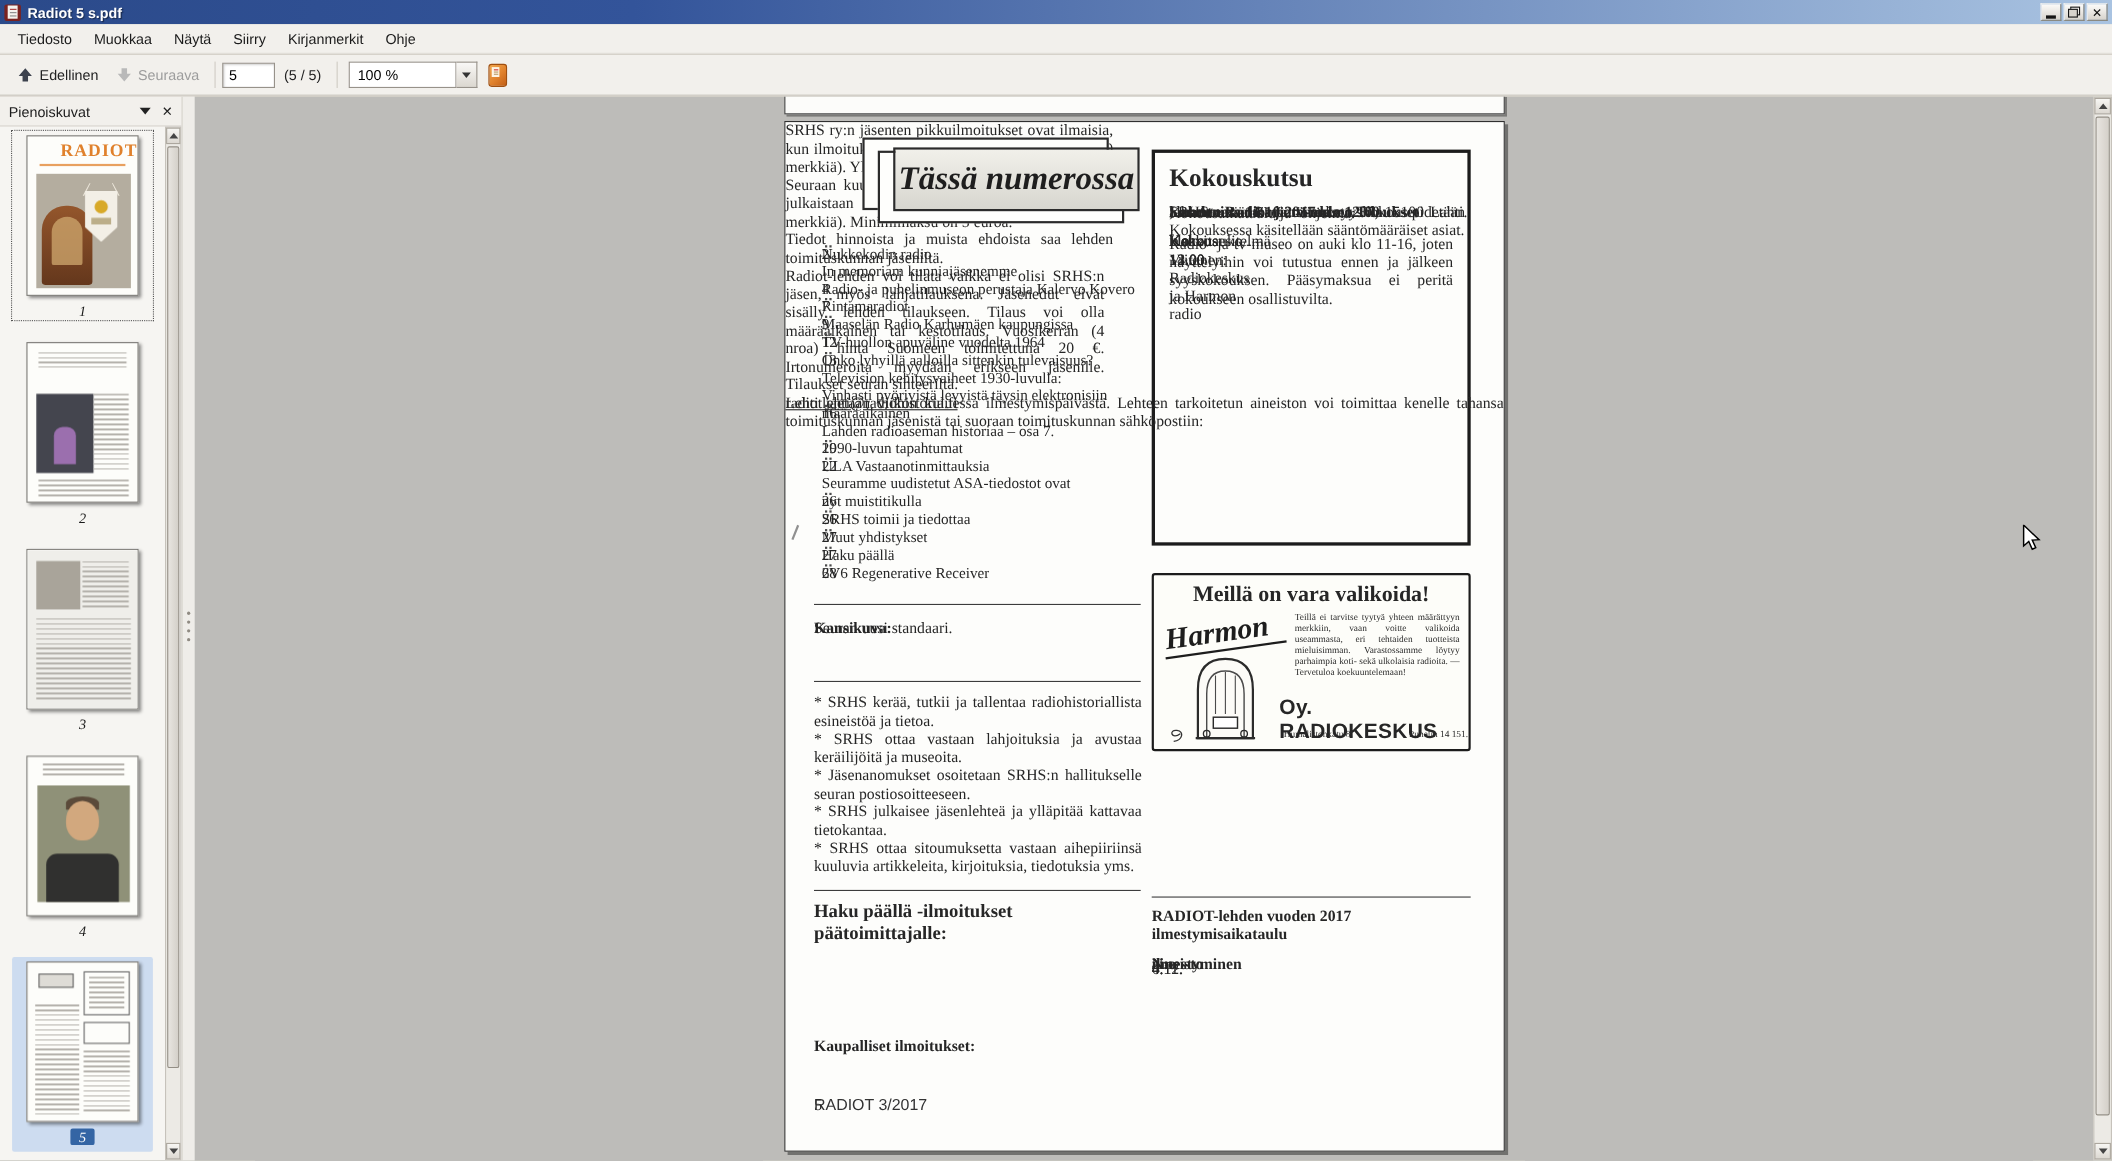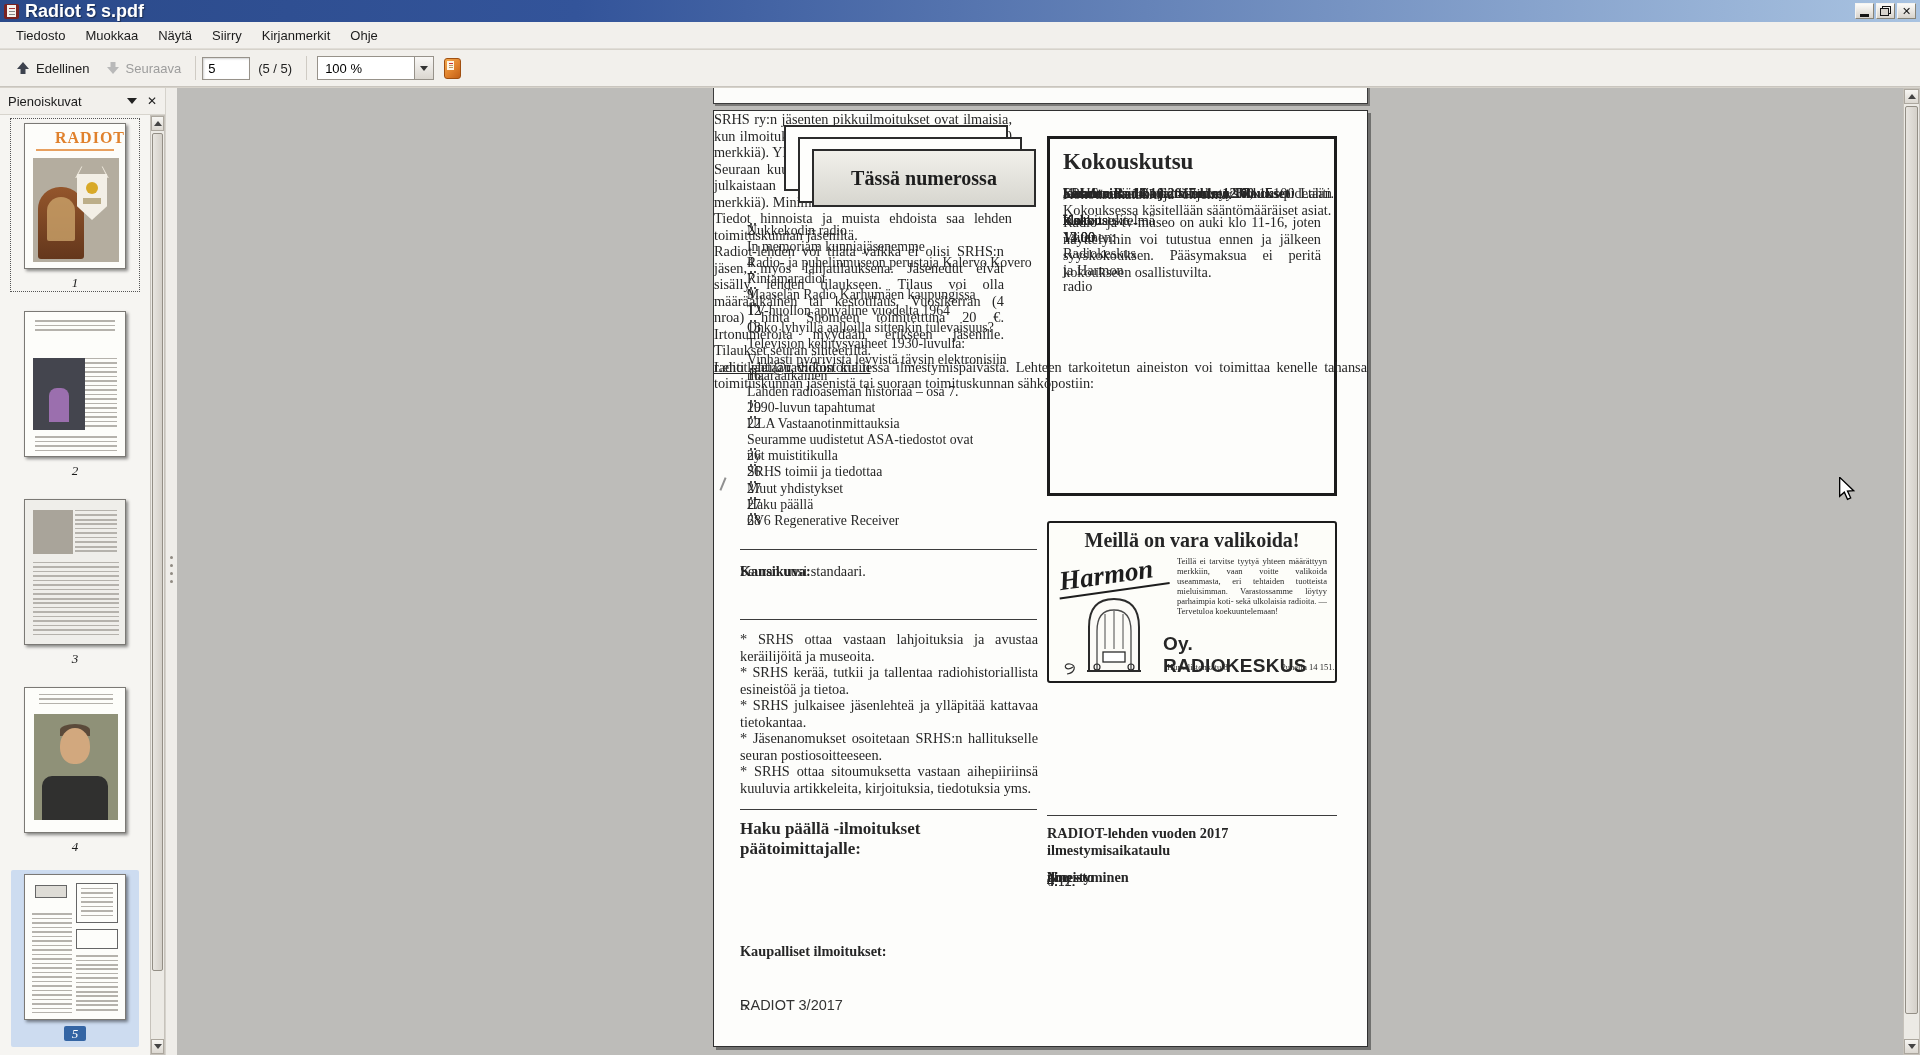--- a/index.html
+++ b/index.html
@@ -6,21 +6,21 @@
   html,body { width:1920px; height:1055px; overflow:hidden; }
   body { position:relative; font-family:"Liberation Sans",sans-serif; background:#d6d2ca; }
 
   
   .titlebar { position:absolute; left:0; top:0; width:1920px; height:22px;
     background:linear-gradient(90deg, var(--titlebar-left,#2b4a8a) 0%, #33549a 30%, var(--titlebar-right,#a9c3e1) 100%);
     display:flex; align-items:center; padding:0 4px; }
   .app-ico { width:15px; height:15px; background:#7a2220; border-radius:2px; position:relative; flex:0 0 auto; }
   .app-ico::before { content:""; position:absolute; left:3px; top:1.5px; width:9px; height:12px; background:#f4f2ee; }
   .app-ico::after { content:""; position:absolute; left:4.5px; top:4px; width:6px; height:1.5px; background:#a33; box-shadow:0 3px 0 #888, 0 6px 0 #888; }
-  .title-text { color:#fff; font-weight:bold; font-size:18px; margin-left:6px; text-shadow:1px 1px 1px rgba(0,0,0,.45); }
+  .title-text { color:#fff; font-weight:bold; font-size:13px; margin-left:6px; text-shadow:1px 1px 1px rgba(0,0,0,.45); }
   .win-btns { margin-left:auto; display:flex; gap:2px; }
   .wbtn { width:19px; height:16px; background:linear-gradient(#fcfbf9,#d7d3cc); border:1px solid #888478;
     border-top-color:#f5f4f1; border-left-color:#f5f4f1; display:flex; align-items:center; justify-content:center; }
   .g-min { width:9px; height:3px; background:#151515; margin-top:9px; }
   .g-res { position:relative; width:11px; height:10px; }
   .g-res::before { content:""; position:absolute; right:0; top:0; width:7px; height:6px; border:1px solid #151515; }
   .g-res::after  { content:""; position:absolute; left:0; bottom:0; width:7px; height:6px; border:1px solid #151515; background:#d7d3cc; }
   .g-close { font:bold 11px/1 "DejaVu Sans",sans-serif; color:#111; }
 
   .menubar { position:absolute; left:0; top:22px; width:1920px; height:27px; background:#f2f0ec;
@@ -121,23 +121,23 @@
   .page { position:absolute; left:536px; top:22px; width:655px; height:937px; background:#fdfdfb;
     border:1px solid #303030; box-shadow:3px 3px 0 rgba(0,0,0,.4);
     font-family:"Liberation Serif",serif; color:#262626; }
   .page * { position:absolute; }
   .pencil { left:8px; top:366px; width:2px; height:14px; background:#909090; transform:rotate(22deg); }
 
   
   .toc-graphic { left:70px; top:14px; width:256px; height:94px; }
   .sheet { background:#fefefc; border:2px solid #2b2b2b; width:224px; height:66px; }
   .s1 { left:0; top:0; } .s2 { left:14px; top:12px; }
-  .front { left:28px; top:24px; width:224px; height:58px; background:linear-gradient(#f1f0ea,#d7d6cf);
+  .front { left:28px; top:9px; width:224px; height:58px; background:linear-gradient(#f1f0ea,#d7d6cf);
     border:2px solid #2b2b2b; display:flex; align-items:center; justify-content:center;
-    font-weight:bold; font-size:20px; color:#1e1e1e; }
+    font-weight:bold; font-size:30px; color:#1e1e1e;font-style:italic; }
   .toc-list { left:33px; top:112px; width:298px; }
   .toc-list { position:absolute; }
   .toc-row { position:static; display:flex; align-items:baseline; height:16.1px; font-size:13.8px; white-space:nowrap; }
   .toc-text { flex:0 1 auto; overflow:hidden; }
   .toc-dots { flex:1 1 auto; border-bottom:2px dotted #4a4a4a; margin:0 3px 3px 3px; min-width:6px; }
   .toc-page { flex:0 0 20px; text-align:right; }
   .rule { height:1px; background:#3c3c3c; }
   .r1 { left:26px; top:438px; width:297px; } .r2 { left:26px; top:508px; width:297px; }
   .r3 { left:26px; top:698px; width:297px; } .r4 { left:333px; top:704px; width:290px; }
   .kansikuva { left:26px; top:452px; width:297px; font-size:14.3px; }
@@ -435,24 +435,24 @@
       </div>
 
     <div class="rule r1"></div>
     <div class="kansikuva">
         <b>Kansikuva:</b>
         <span> Seuran uusi standaari.</span>
       </div>
     <div class="rule r2"></div>
 
     <div class="bullets" id="bullets">
+        <p>* SRHS kerää, tutkii ja tallentaa radiohistoriallista esineistöä ja tietoa.</p>
         <p>* SRHS ottaa vastaan lahjoituksia ja avustaa keräilijöitä ja museoita.</p>
-        <p>* SRHS kerää, tutkii ja tallentaa radiohistoriallista esineistöä ja tietoa.</p>
+        <p>* Jäsenanomukset osoitetaan SRHS:n hallitukselle seuran postiosoitteeseen.</p>
         <p>* SRHS julkaisee jäsenlehteä ja ylläpitää kattavaa tietokantaa.</p>
-        <p>* Jäsenanomukset osoitetaan SRHS:n hallitukselle seuran postiosoitteeseen.</p>
         <p>* SRHS ottaa sitoumuksetta vastaan aihepiiriinsä kuuluvia artikkeleita, kirjoituksia, tiedotuksia yms.</p>
       </div>
     <div class="rule r3"></div>
 
     <div class="haku-h">Haku päällä -ilmoitukset päätoimittajalle:</div>
     <div class="haku-p1 just">SRHS ry:n jäsenten pikkuilmoitukset ovat ilmaisia, kun ilmoituksen pituus on enintään viisi riviä (á 40 merkkiä). Ylimenevältä osalta 1 euro/rivi.</div>
     <div class="haku-p2 just">Seuraan kuulumattomien haku päällä -ilmoituksia julkaistaan sitoumuksetta 2 euroa/rivi (á 40 merkkiä). Minimimaksu on 5 euroa.</div>
 
     <div class="kaup-h">Kaupalliset ilmoitukset:</div>
     <div class="kaup-b just">Tiedot hinnoista ja muista ehdoista saa lehden toimituskunnan jäseniltä.</div>

